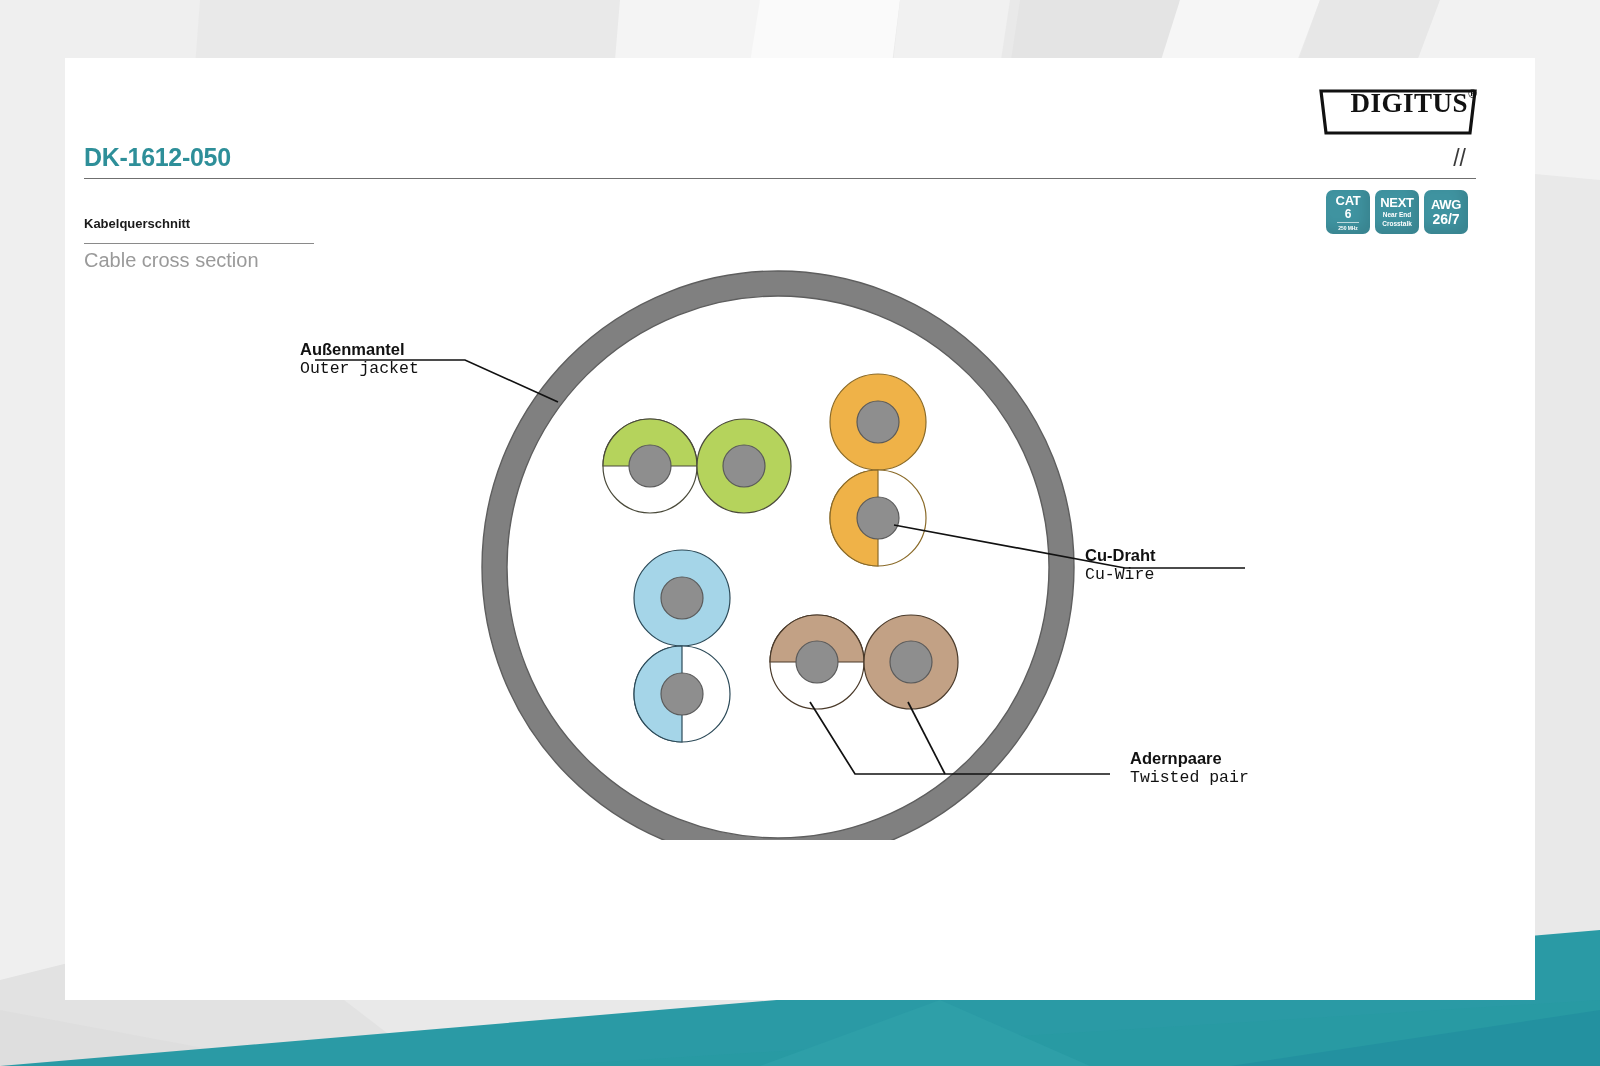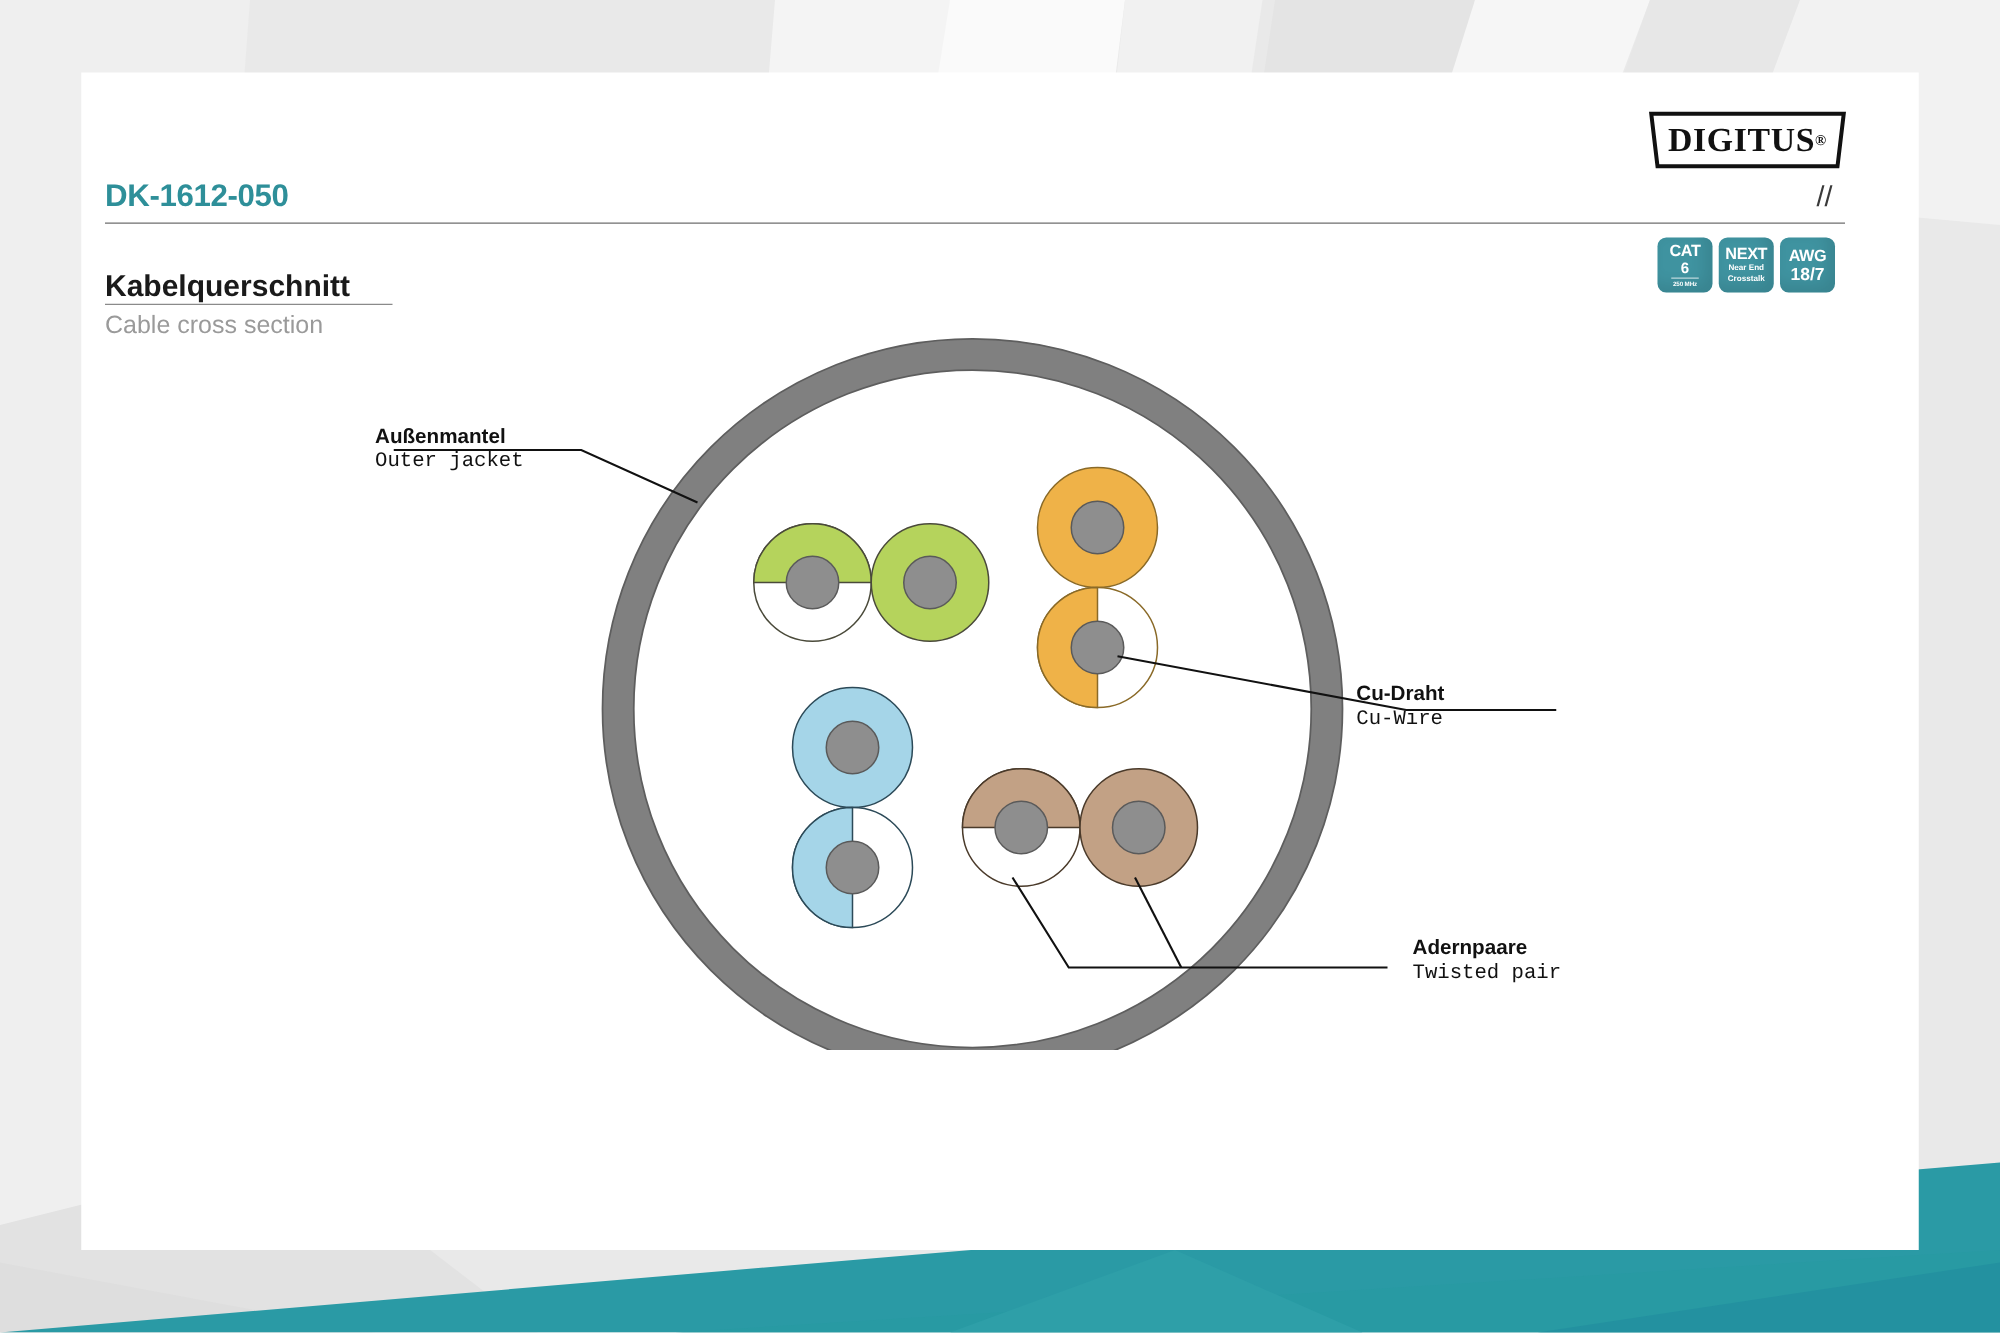--- a/index.html
+++ b/index.html
@@ -12,22 +12,22 @@
   #card{
     position:absolute;left:65px;top:58px;width:1470px;height:942px;
     background:#ffffff;
   }
 
   
   .logo-box{
     position:absolute;left:1318px;top:88px;width:160px;height:48px;
   }
   .logo-text{
-    position:absolute;left:0;top:0;width:160px;height:48px;
-    display:flex;align-items:center;justify-content:center;
+    position:absolute;left:16px;top:0;width:160px;height:48px;
+    display:flex;align-items:flex-start;justify-content:center;
     font-family:"Liberation Serif","DejaVu Serif",serif;
     font-weight:700;font-size:27px;letter-spacing:.5px;color:#111;
   }
   .logo-reg{font-size:12px;vertical-align:super;line-height:1;}
 
   .title-row{
     position:absolute;left:84px;top:143px;width:1392px;height:34px;
     display:flex;align-items:baseline;justify-content:space-between;
   }
   .sku{font-size:25px;font-weight:700;color:#2e8f99;letter-spacing:-.3px;}
@@ -47,21 +47,21 @@
     box-shadow:inset -6px -6px 12px rgba(0,0,0,.10);
   }
   .badge .b1{font-size:13px;font-weight:700;letter-spacing:-.3px;}
   .badge .b2{font-size:12px;font-weight:700;margin-top:1px;}
   .badge .b3{font-size:5px;font-weight:700;margin-top:2px;letter-spacing:-.1px;}
   .badge .bs{font-size:6.5px;font-weight:700;line-height:1.25;margin-top:2px;}
   .badge .hr{width:22px;height:1px;background:rgba(255,255,255,.65);margin:2px 0 1px;}
 
   
   .sec-de{
-    position:absolute;left:84px;top:216px;font-size:24px;font-weight:700;color:#1a1a1a;
+    position:absolute;left:84px;top:216px;font-size:13px;font-weight:700;color:#1a1a1a;
   }
   .sec-rule{position:absolute;left:84px;top:243px;width:230px;height:1px;background:#8a8a8a;}
   .sec-en{
     position:absolute;left:84px;top:249px;font-size:20px;font-weight:400;color:#9a9a9a;
   }
 
   
   #diagram{position:absolute;left:280px;top:250px;width:1060px;height:590px;}
 
   
@@ -118,21 +118,21 @@
     <span class="hr"></span>
     <span class="b3">250 MHz</span>
   </div>
   <div class="badge">
     <span class="b1">NEXT</span>
     <span class="bs">Near End</span>
     <span class="bs" style="margin-top:0">Crosstalk</span>
   </div>
   <div class="badge">
     <span class="b1">AWG</span>
-    <span class="b2" style="font-size:14px">18/7</span>
+    <span class="b2" style="font-size:14px">26/7</span>
   </div>
 </div>
 
 <div class="sec-de">Kabelquerschnitt</div>
 <div class="sec-rule"></div>
 <div class="sec-en">Cable cross section</div>
 
 <svg id="diagram" viewBox="0 0 1060 590">
 
   <g>

